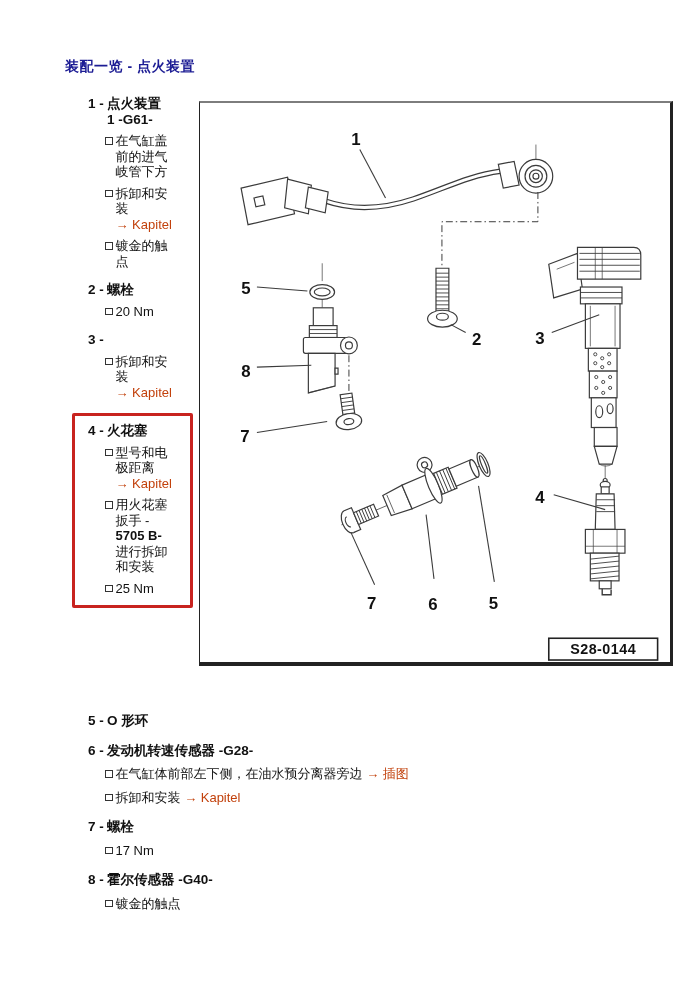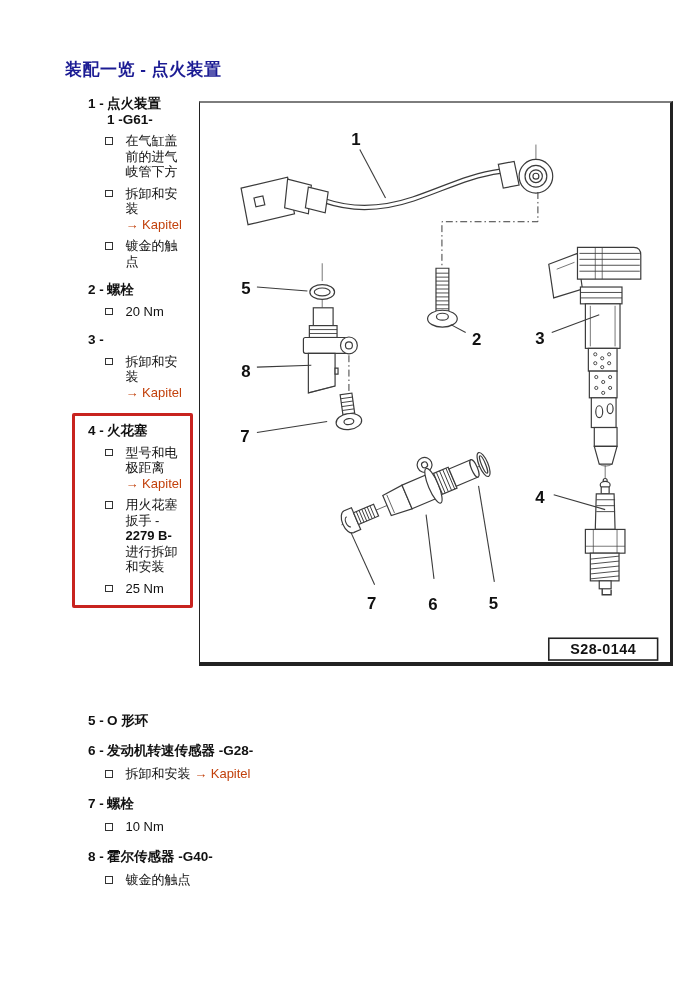--- a/index.html
+++ b/index.html
@@ -1,31 +1,31 @@
 <!DOCTYPE html>
 <html><head>
 <meta charset="utf-8">
 <style>
   html,body{margin:0;padding:0;background:#e8e8e8;}
   .page{position:relative;width:700px;height:989px;background:#ffffff;margin:0 auto;
         font-family:"Liberation Sans",sans-serif;color:#111;overflow:hidden;}
-  .title{position:absolute;left:65px;top:58px;margin:0;font-size:17px;font-weight:700;
+  .title{position:absolute;left:65px;top:58px;margin:0;font-size:14px;font-weight:700;
          color:#1c1c94;letter-spacing:.5px;white-space:nowrap;}
   
   .col-left{position:absolute;left:72px;top:96px;width:132px;}
   
   .col-bottom{position:absolute;left:72px;top:713px;width:610px;}
   .part-item{margin:0 0 13px 0;padding-left:16px;}
   .part-item.hl{border:3px solid #c8231f;border-radius:2px;width:121px;box-sizing:border-box;
                 padding:7px 2px 9px 13px;margin-top:3px;margin-bottom:8px;}
   .head{display:flex;font-weight:700;font-size:13.5px;line-height:15.5px;}
   .head .num{flex:0 0 19px;white-space:nowrap;}
   .brow{display:flex;margin:6px 0 0 17px;}
   .sq{flex:none;width:5.5px;height:5.5px;border:1.2px solid #333;margin-top:4px;background:#fff;}
-  .btxt{margin-left:13px;width:58px;font-size:13px;line-height:15.5px;}
+  .btxt{margin-left:3px;width:58px;font-size:13px;line-height:15.5px;}
   .col-bottom .btxt{width:auto;}
   .col-bottom .part-item{margin-bottom:14px;}
   .col-bottom .brow{margin-top:8px;}
   .red{color:#c2410c;white-space:nowrap;}
   .b{font-weight:700;}
   
   .diagram{position:absolute;left:199px;top:101px;width:474px;height:565px;box-sizing:border-box;
            border:1.5px solid #222;border-top:2px solid #7d7d7d;border-right-width:3px;
            border-bottom-width:4px;background:#fff;}
   .diagram svg{display:block;width:100%;height:100%;}
@@ -93,21 +93,21 @@
           <span class="htl">
             <div>火花塞</div>
           </span>
         </div>
         <div class="brow">
           <span class="sq"></span>
           <div class="btxt"><span>型号和电极距离 </span><span class="red">→ Kapitel</span></div>
         </div>
         <div class="brow">
           <span class="sq"></span>
-          <div class="btxt"><span>用火花塞扳手 - </span><span class="b">2279 B-</span><span> 进行拆卸和安装</span></div>
+          <div class="btxt"><span>用火花塞扳手 - </span><span class="b">5705 B-</span><span> 进行拆卸和安装</span></div>
         </div>
         <div class="brow">
           <span class="sq"></span>
           <div class="btxt"><span>25 Nm</span></div>
         </div>
       </div>
     </div>
 
   <div class="diagram">
     <svg viewBox="0 0 474 565">
@@ -278,33 +278,37 @@
       </div>
       <div class="part-item">
         <div class="head">
           <span class="num">6 -</span>
           <span class="htl">
             <div>发动机转速传感器 -G28-</div>
           </span>
         </div>
         <div class="brow">
           <span class="sq"></span>
+          <div class="btxt"><span>在气缸体前部左下侧，在油水预分离器旁边 </span><span class="red">→ 插图</span></div>
+        </div>
+        <div class="brow">
+          <span class="sq"></span>
           <div class="btxt"><span>拆卸和安装 </span><span class="red">→ Kapitel</span></div>
         </div>
       </div>
       <div class="part-item">
         <div class="head">
           <span class="num">7 -</span>
           <span class="htl">
             <div>螺栓</div>
           </span>
         </div>
         <div class="brow">
           <span class="sq"></span>
-          <div class="btxt"><span>10 Nm</span></div>
+          <div class="btxt"><span>17 Nm</span></div>
         </div>
       </div>
       <div class="part-item">
         <div class="head">
           <span class="num">8 -</span>
           <span class="htl">
             <div>霍尔传感器 -G40-</div>
           </span>
         </div>
         <div class="brow">

